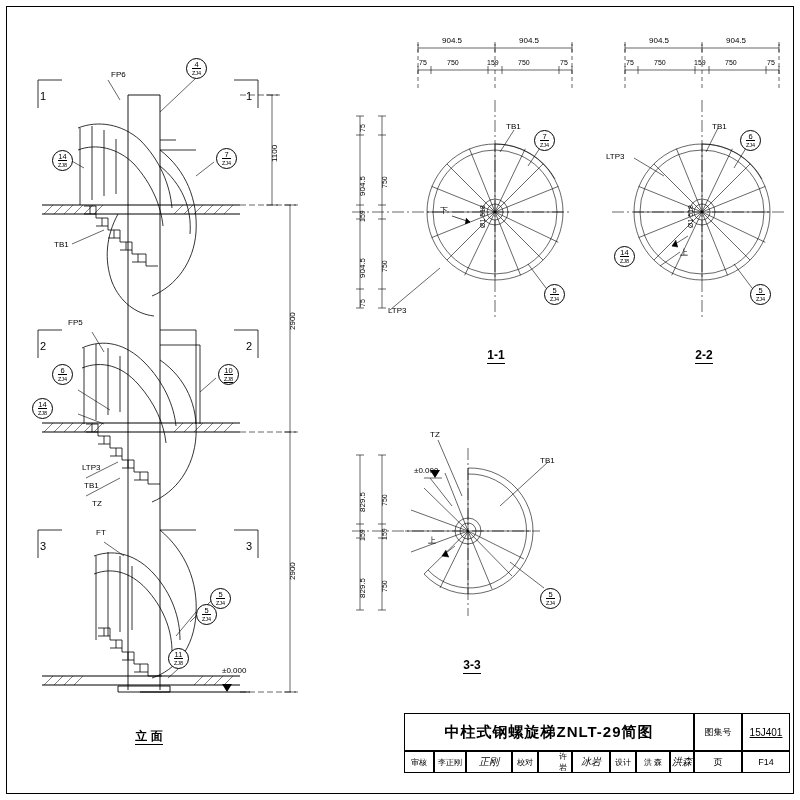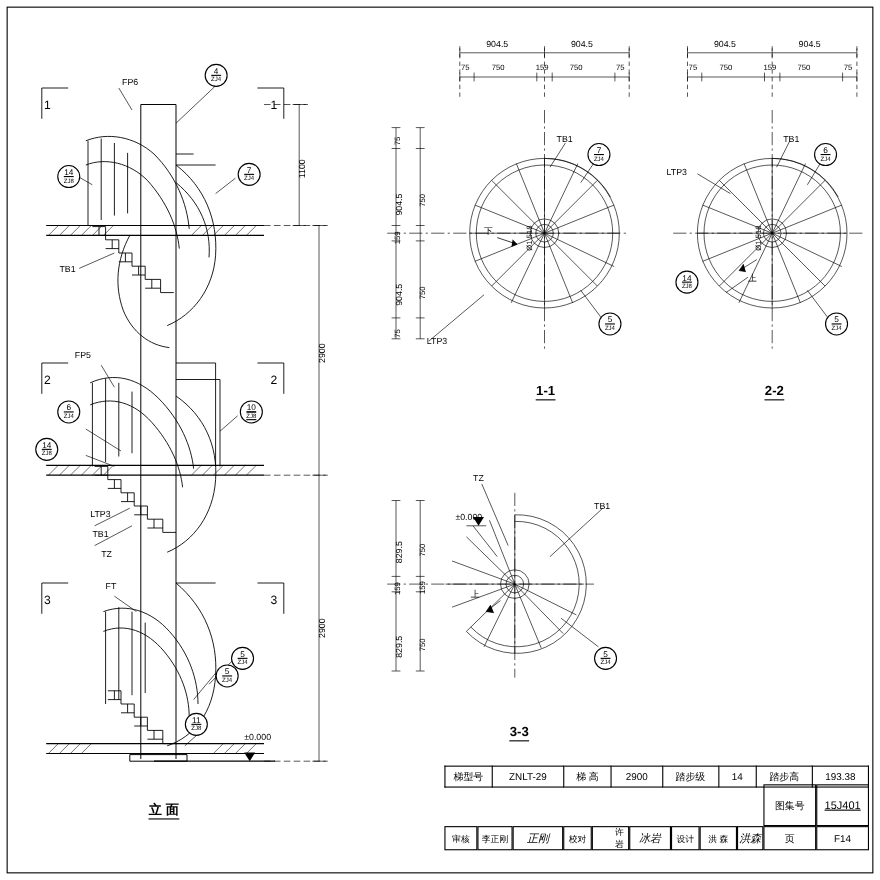--- a/index.html
+++ b/index.html
@@ -515,35 +515,24 @@
   <div class="cal" style="left:540px;top:588px;">
     <b>5</b>
     <i>ZJ4</i>
   </div>
 
   <div class="cap" style="left:442px;top:658px;width:60px;">
     <u>3-3</u>
   </div>
 
   <div style="position:absolute;left:404px;top:696px;width:386px;height:92px;">
-    <table class="tbl" style="left:0;top:0;width:386px;">
-      <tbody>
-          <tr>
-        <td style="width:40px;">梯型号</td>
-        <td style="width:62px;">ZNLT-29</td>
-        <td style="width:40px;">梯  高</td>
-        <td style="width:44px;">2900</td>
-        <td style="width:48px;">踏步级</td>
-        <td style="width:32px;">14</td>
-        <td style="width:48px;">踏步高</td>
-        <td style="width:48px;">193.38</td>
-      </tr>
-    </tbody>
-      </table>
-
+
+    <div class="bd" style="left:0;top:17px;width:290px;height:38px;display:flex;align-items:center;justify-content:center;">
+      <span class="big">中柱式钢螺旋梯ZNLT-29简图</span>
+    </div>
     <div class="bd" style="left:290px;top:17px;width:48px;height:38px;display:flex;align-items:center;justify-content:center;">
       <span style="font-size:9px;">图集号</span>
     </div>
     <div class="bd" style="left:338px;top:17px;width:48px;height:38px;display:flex;align-items:center;justify-content:center;text-decoration:underline;">
       <span style="font-size:10px;">15J401</span>
     </div>
 
     <div class="bd" style="left:0;top:55px;width:30px;height:22px;display:flex;align-items:center;justify-content:center;">
       <span style="font-size:8px;">审核</span>
     </div>

